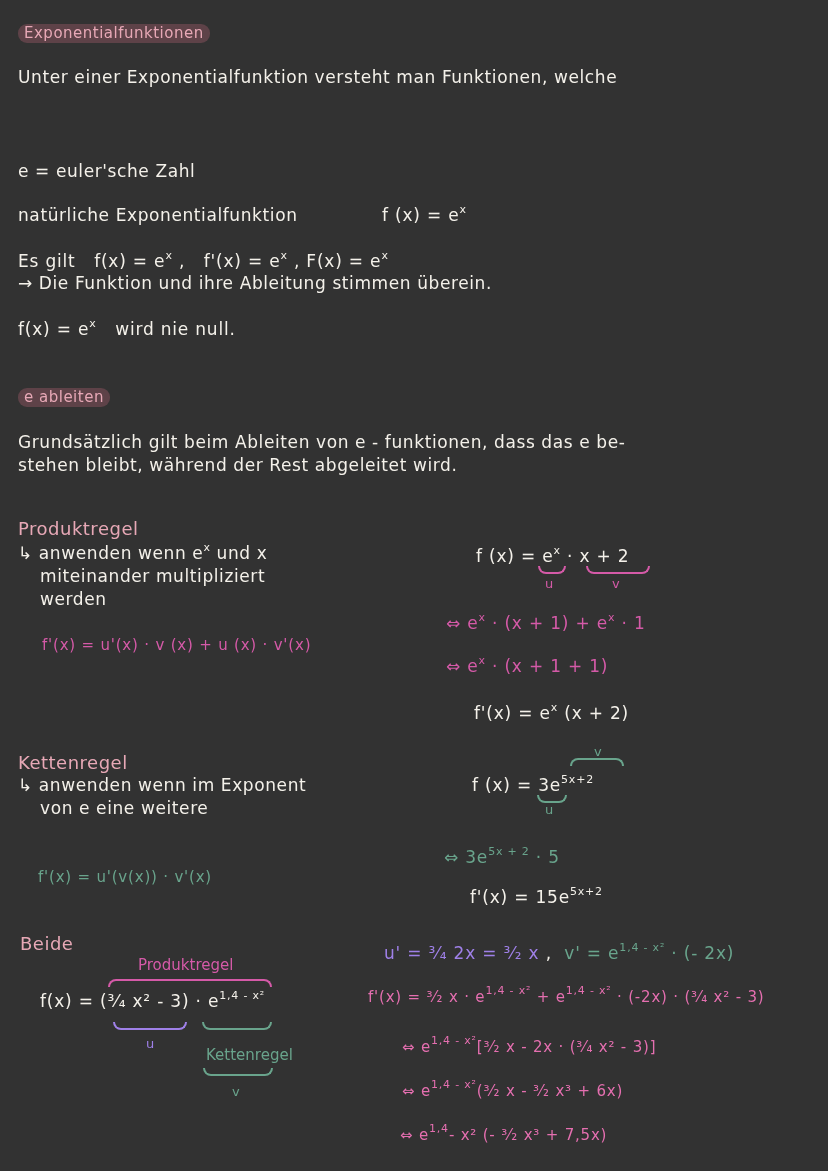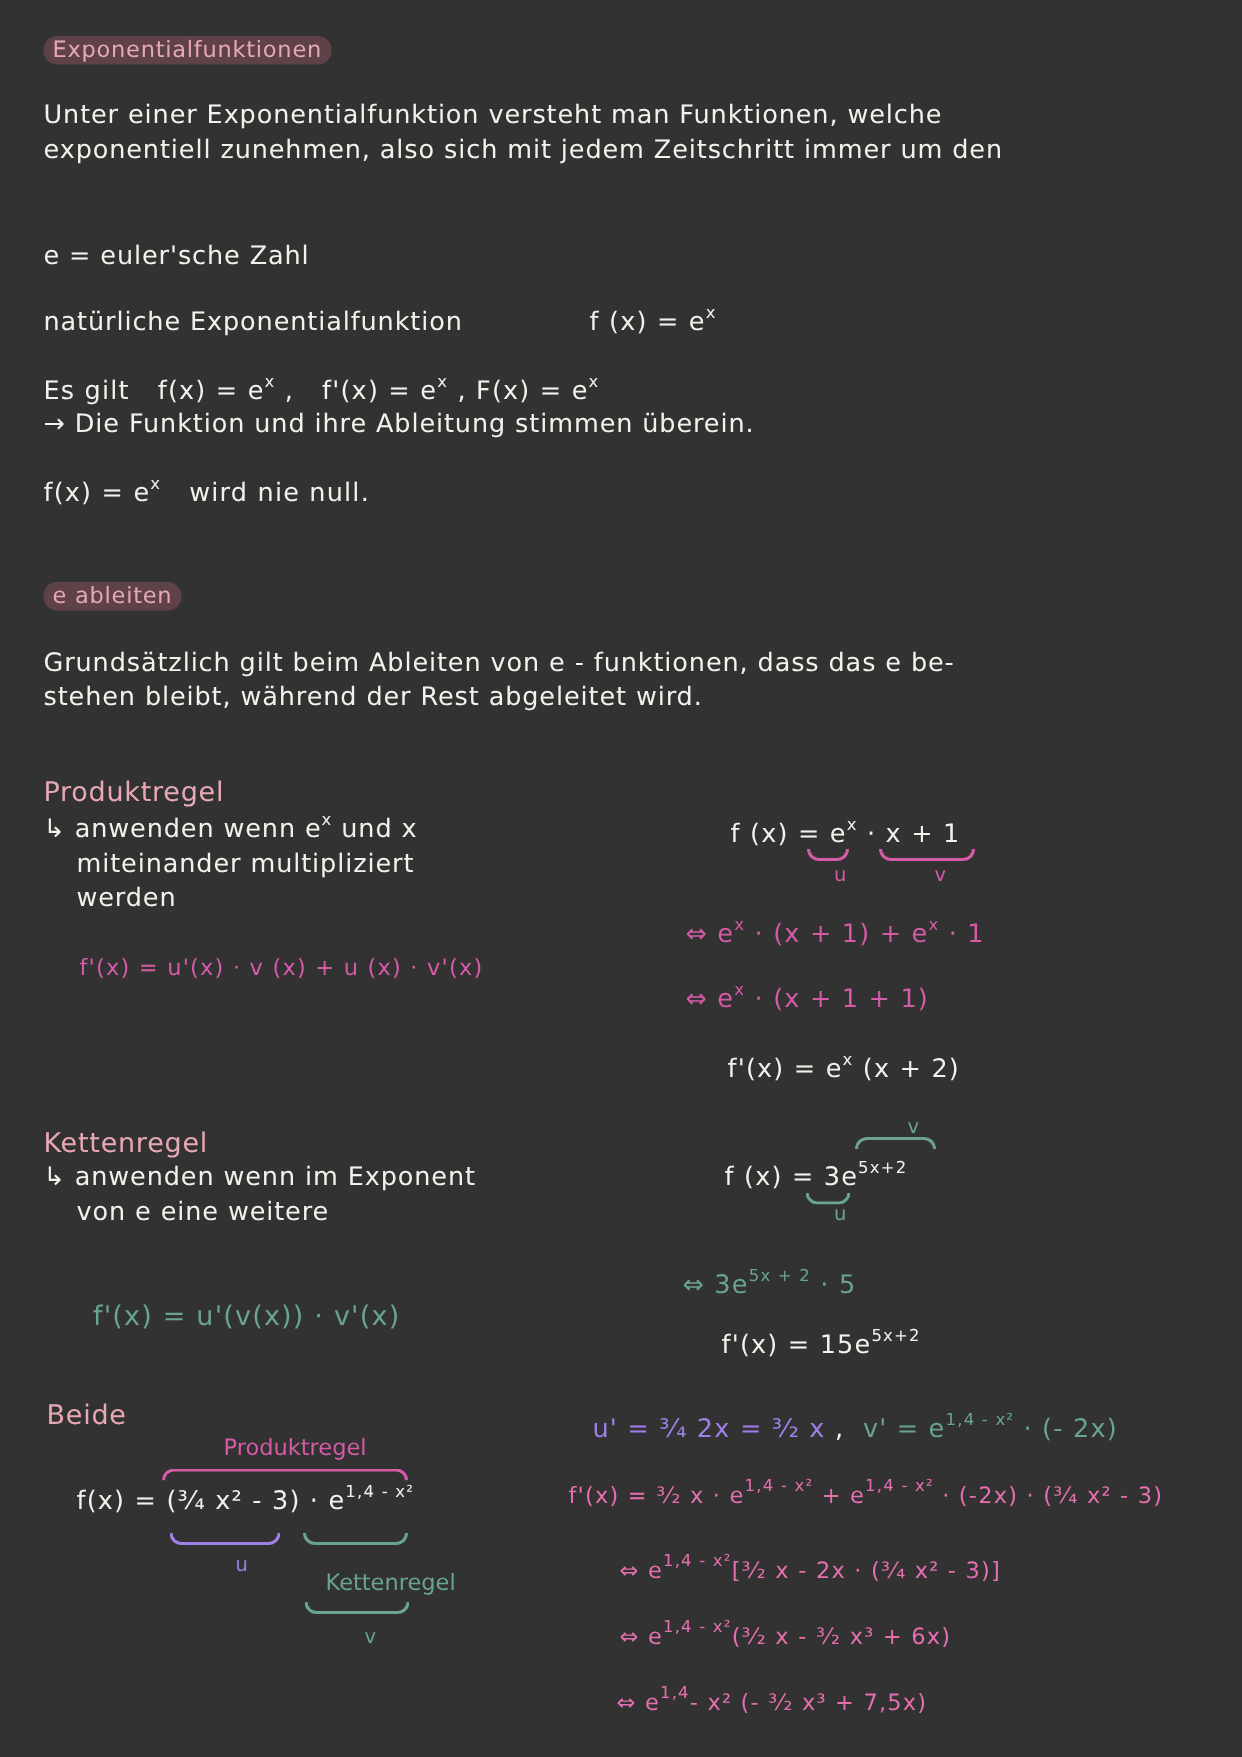--- a/index.html
+++ b/index.html
@@ -4,21 +4,21 @@
   <style>
     html, body { margin: 0; padding: 0; }
     body {
       width: 828px; height: 1171px;
       background: #323232;
       position: relative;
       overflow: hidden;
       font-family: "DejaVu Sans", sans-serif;
       color: #f4f1ea;
     }
-    .abs { position: absolute; white-space: nowrap; margin-left: 11px; }
+    .abs { position: absolute; white-space: nowrap; }
     .txt { font-size: 17px; letter-spacing: 0.6px; line-height: 23px; }
     .pill {
       background: #5e4248;
       color: #e7a8b6;
       border-radius: 9px;
       padding: 0 6px;
       font-size: 15px;
       line-height: 19px;
       letter-spacing: 0.5px;
     }
@@ -41,21 +41,20 @@
     }
     .lbl { font-size: 13px; }
   </style>
 </head>
 <body>
 
 <div class="abs pill" style="left:18px; top:24px;">Exponentialfunktionen</div>
 
 <div class="abs txt" style="left:18px; top:66px;">
   <div>Unter einer Exponentialfunktion versteht man Funktionen, welche</div>
-  <div>exponentiell zunehmen, also sich mit jedem Zeitschritt immer um den</div>
 </div>
 
 <div class="abs txt" style="left:18px; top:160px;">e = euler'sche Zahl</div>
 
 <div class="abs txt" style="left:18px; top:204px;">natürliche Exponentialfunktion</div>
 <div class="abs txt math" style="left:382px; top:204px;">
   <span>f (x) = e</span><sup>x</sup>
 </div>
 
 <div class="abs txt math" style="left:18px; top:250px;">
@@ -80,21 +79,21 @@
 
 <div class="abs pink-h" style="left:18px; top:518px;">Produktregel</div>
 <div class="abs txt" style="left:18px; top:542px;">
   <div><span>↳ anwenden wenn e</span><sup>x</sup><span> und x</span></div>
   <div style="padding-left:22px;">miteinander multipliziert</div>
   <div style="padding-left:22px;">werden</div>
 </div>
 <div class="abs txt math magenta" style="left:42px; top:634px; font-size:15px;">f'(x) = u'(x) · v (x) + u (x) · v'(x)</div>
 
 <div class="abs txt math" style="left:476px; top:545px;">
-  <span>f (x) = </span><span>e</span><sup>x</sup><span> · </span><span>x + 1</span>
+  <span>f (x) = </span><span>e</span><sup>x</sup><span> · </span><span>x + 2</span>
 </div>
 <div class="brace" style="left:538px; top:566px; width:24px; border-color:#d55aa8;"></div>
 <div class="brace" style="left:586px; top:566px; width:60px; border-color:#d55aa8;"></div>
 <div class="abs magenta lbl" style="left:545px; top:576px;">u</div>
 <div class="abs magenta lbl" style="left:612px; top:576px;">v</div>
 
 <div class="abs txt math magenta" style="left:446px; top:612px;">
   <span>⇔   e</span><sup>x</sup><span> · (x + 1) + e</span><sup>x</sup><span> · 1</span>
 </div>
 <div class="abs txt math magenta" style="left:446px; top:655px;">
@@ -102,21 +101,21 @@
 </div>
 <div class="abs txt math" style="left:474px; top:702px;">
   <span>f'(x) = e</span><sup>x</sup><span> (x + 2)</span>
 </div>
 
 <div class="abs pink-h" style="left:18px; top:752px;">Kettenregel</div>
 <div class="abs txt" style="left:18px; top:774px;">
   <div>↳ anwenden wenn im Exponent</div>
   <div style="padding-left:22px;">von e eine weitere</div>
 </div>
-<div class="abs txt math teal" style="left:51px; top:866px; font-size:18px;">f'(x) = u'(v(x)) · v'(x)</div>
+<div class="abs txt math teal" style="left:38px; top:866px; font-size:15px;">f'(x) = u'(v(x)) · v'(x)</div>
 
 <div class="abs teal lbl" style="left:594px; top:744px;">v</div>
 <div class="brace-up" style="left:570px; top:758px; width:50px; border-color:#69a48c;"></div>
 <div class="abs txt math" style="left:472px; top:774px;">
   <span>f (x) = </span><span>3e</span><sup>5x+2</sup>
 </div>
 <div class="brace" style="left:537px; top:795px; width:26px; border-color:#69a48c;"></div>
 <div class="abs teal lbl" style="left:545px; top:802px;">u</div>
 
 <div class="abs txt math teal" style="left:444px; top:846px;">

